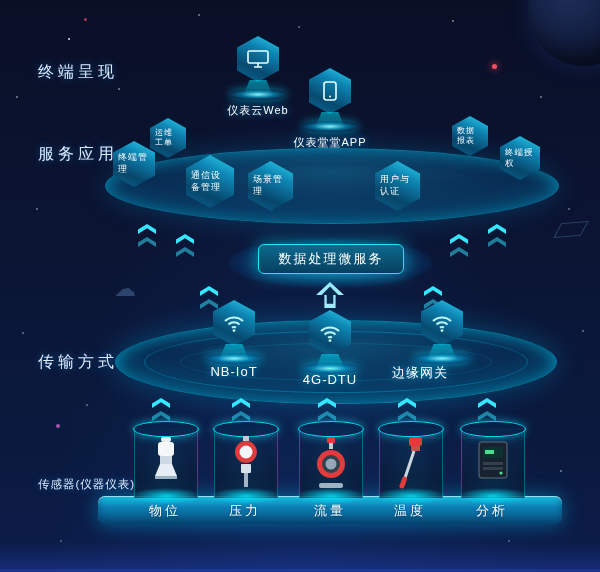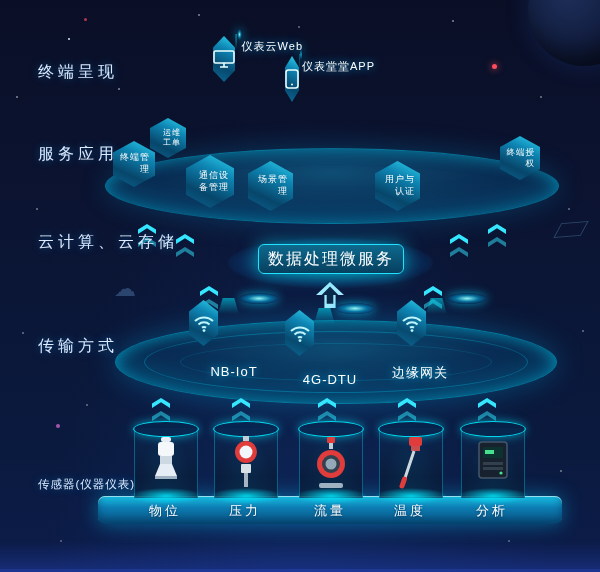--- a/index.html
+++ b/index.html
@@ -34,25 +34,25 @@
   .layer-label{position:absolute;left:38px;color:#dceaff;font-size:16px;letter-spacing:4px;
     white-space:nowrap;text-shadow:0 0 8px rgba(0,160,255,.45);z-index:6;}
   .layer-label.tight{letter-spacing:1px;font-size:11.5px;}
   
   .hex{clip-path:polygon(50% 0,100% 25%,100% 75%,50% 100%,0 75%,0 25%);
     background:linear-gradient(205deg,#2fd4ef 0%,#0e86b4 30%,#074a70 68%,#0c6a96 100%);
     display:flex;align-items:center;justify-content:center;
     filter:drop-shadow(0 0 5px rgba(0,230,255,.55));}
   .shex{position:absolute;z-index:4;clip-path:polygon(50% 0,100% 25%,100% 75%,50% 100%,0 75%,0 25%);
     background:linear-gradient(205deg,#2fd4ef 0%,#0e86b4 32%,#07466b 70%,#0c6390 100%);
-    display:flex;align-items:center;justify-content:center;text-align:right;color:#fff;
+    display:flex;align-items:center;justify-content:center;text-align:left;color:#fff;
     line-height:1.3;letter-spacing:1px;filter:drop-shadow(0 0 5px rgba(0,230,255,.5));}
   .shex .txt{padding:0 5px;}
   
-  .tower{position:absolute;width:90px;display:flex;flex-direction:row;z-index:4;}
+  .tower{position:absolute;width:90px;display:flex;flex-direction:column;align-items:center;z-index:4;}
   .tower .hex{width:42px;height:46px;}
   .beam{width:30px;height:16px;margin-top:-2px;
     background:linear-gradient(180deg,rgba(0,230,255,.55),rgba(0,230,255,0));
     clip-path:polygon(22% 0,78% 0,100% 100%,0 100%);}
   .base{width:58px;height:11px;border-radius:50%;margin-top:-7px;
     background:radial-gradient(ellipse at center,rgba(150,255,255,.95) 0%,rgba(0,200,255,.5) 40%,rgba(0,150,255,.08) 75%);
     box-shadow:0 0 10px rgba(0,220,255,.6);}
   .t-label{margin-top:3px;color:#fff;font-size:11px;letter-spacing:1px;white-space:nowrap;
     text-shadow:0 0 8px rgba(0,180,255,.85);}
   
@@ -64,21 +64,21 @@
     border:1px solid rgba(0,220,255,.45);
     box-shadow:0 0 30px rgba(0,190,255,.28), inset 0 -12px 28px rgba(0,200,255,.28), inset 0 2px 14px rgba(0,229,255,.4);}
   .p-trans::after{content:"";position:absolute;inset:10px 28px;border-radius:50%;border:1px solid rgba(0,220,255,.28);}
   .p-trans::before{content:"";position:absolute;inset:22px 64px;border-radius:50%;border:1px solid rgba(0,220,255,.16);}
   
   .cloud-glow{position:absolute;border-radius:50%;z-index:1;
     background:radial-gradient(ellipse at center, rgba(0,229,255,.55), rgba(0,140,235,.15) 62%, transparent 78%);
     filter:blur(1px);}
   .pill{position:absolute;z-index:4;display:flex;align-items:center;justify-content:center;
     background:linear-gradient(180deg,#0d6a8e,#07405f);border:1px solid #21e2ff;border-radius:6px;
-    color:#fff;font-size:16px;letter-spacing:2px;box-shadow:0 0 18px rgba(0,229,255,.55);}
+    color:#fff;font-size:13px;letter-spacing:2px;box-shadow:0 0 18px rgba(0,229,255,.55);}
   
   .chevrons{position:absolute;width:18px;z-index:3;}
   .chevrons i{display:block;width:18px;height:10px;margin-bottom:3px;background:#35e6ff;
     clip-path:polygon(50% 0,100% 55%,100% 100%,50% 42%,0 100%,0 55%);
     filter:drop-shadow(0 0 3px rgba(0,229,255,.7));}
   .chevrons i + i{opacity:.5;}
   .big-arrow{position:absolute;width:28px;height:26px;z-index:3;background:#9feaff;
     clip-path:polygon(50% 0,100% 50%,70% 50%,70% 100%,30% 100%,30% 50%,0 50%);
     filter:drop-shadow(0 0 6px rgba(0,229,255,.8));}
   .big-arrow::after{content:"";position:absolute;inset:3px;background:#0a2a4a;
@@ -111,37 +111,36 @@
   <div class="planet"></div>
   <div class="dot red"></div>
   <div class="dot red2"></div>
   <div class="dot pink"></div>
   <div class="cloud-deco">☁</div>
   <div class="sq-deco"></div>
   <div class="bottom-strip"></div>
 
   <div class="layer-label" style="top:62px">终端呈现</div>
   <div class="layer-label" style="top:144px">服务应用</div>
-  <div class="layer-label" style="top:232px">云计算、云存储</div>
-  <div class="layer-label" style="top:336px">传输方式</div>
+  <div class="layer-label" style="top:352px">传输方式</div>
   <div class="layer-label tight" style="top:477px">传感器(仪器仪表)</div>
 
   <div class="tower" style="left:213px;top:36px">
     <div class="hex">
       <svg width="22" height="20" viewBox="0 0 22 20">
           <rect x="1" y="2" width="20" height="12" rx="1.5" fill="none" stroke="#eaffff" stroke-width="1.6"></rect>
           <path d="M7 18h8M11 14v4" stroke="#eaffff" stroke-width="1.6"></path>
         </svg>
     </div>
     <div class="beam"></div>
     <div class="base"></div>
     <div class="t-label">仪表云Web</div>
   </div>
 
-  <div class="tower" style="left:285px;top:56px">
+  <div class="tower" style="left:285px;top:68px">
     <div class="hex">
       <svg width="14" height="20" viewBox="0 0 14 20">
           <rect x="1" y="1" width="12" height="18" rx="2.5" fill="none" stroke="#eaffff" stroke-width="1.6"></rect>
           <circle cx="7" cy="15.5" r="1" fill="#eaffff"></circle>
         </svg>
     </div>
     <div class="beam"></div>
     <div class="base"></div>
     <div class="t-label">仪表堂堂APP</div>
   </div>
@@ -156,20 +155,23 @@
       <div class="txt">终端管理</div>
     </div>
   <div class="shex" style="left:248px;top:161px;width:45px;height:50px;font-size:9px">
       <div class="txt">场景管理</div>
     </div>
   <div class="shex" style="left:186px;top:155px;width:48px;height:53px;font-size:9px">
       <div class="txt">通信设备管理</div>
     </div>
   <div class="shex" style="left:375px;top:161px;width:45px;height:50px;font-size:9px">
       <div class="txt">用户与认证</div>
+    </div>
+  <div class="shex" style="left:452px;top:116px;width:36px;height:40px;font-size:8px">
+      <div class="txt">数据报表</div>
     </div>
   <div class="shex" style="left:500px;top:136px;width:40px;height:44px;font-size:8.5px">
       <div class="txt">终端授权</div>
     </div>
 
   <div class="chevrons" style="left:138px;top:224px">
       <i></i>
       <i></i>
     </div>
   <div class="chevrons" style="left:176px;top:234px">

